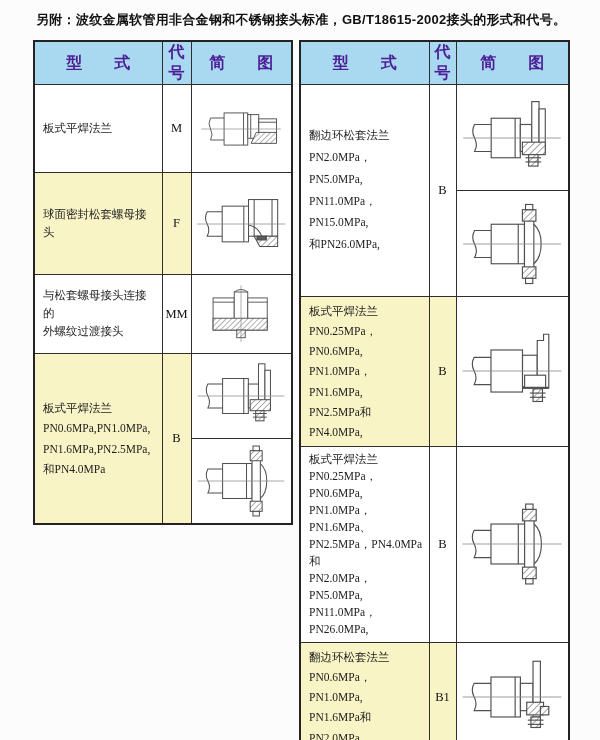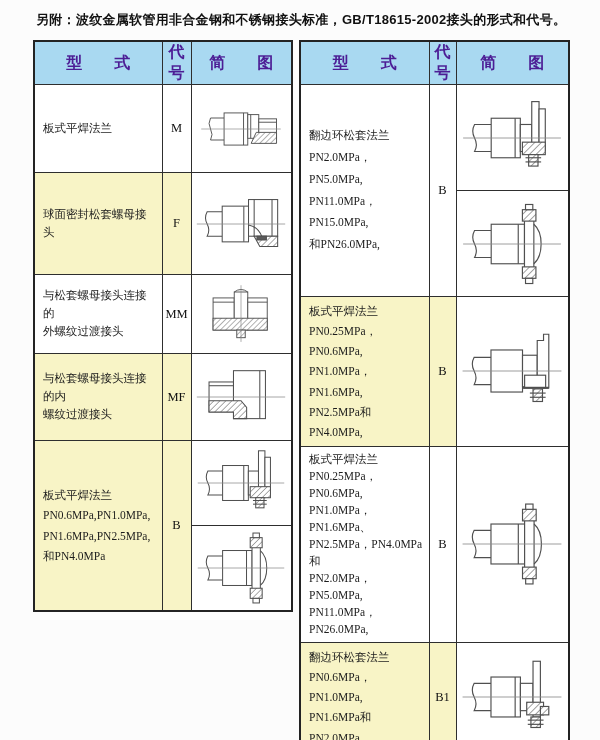--- a/index.html
+++ b/index.html
@@ -139,45 +139,20 @@
                     <rect x="58" y="20" width="23" height="38" fill="#fff"></rect>
                     <line x1="58" y1="25" x2="81" y2="25"></line>
                     <rect x="17" y="44" width="64" height="14" fill="url(#hatch2)"></rect>
                     <rect x="45" y="58" width="10" height="9" fill="url(#hatch2)"></rect>
                     <line x1="50" y1="5" x2="50" y2="72" stroke="#8a8a8a" stroke-width="0.8"></line>
                   </g>
                 </svg>
               </div>
             </td>
         </tr>
-        <tr class="hl" style="height:87px">
-          <td class="c-type">与松套螺母接头连接的内
-螺纹过渡接头</td>
-          <td class="c-code">MF</td>
-          <td class="c-diag">
-              <div class="diag">
-                <svg class="sv-l" style="height:74px" viewBox="0 0 100 78">
-                  <defs>
-                    <pattern id="hatch3" width="4.5" height="4.5" patternUnits="userSpaceOnUse" patternTransform="rotate(45)">
-                      <rect width="4.5" height="4.5" fill="#fff"></rect>
-                      <line x1="0" y1="0" x2="0" y2="4.5" stroke="#5a5a5a" stroke-width="1.1"></line>
-                    </pattern>
-                  </defs>
-                  <g stroke="#4f4f4f" stroke-width="1.1" fill="none">
-                    <rect x="16" y="23" width="26" height="32" fill="#fff"></rect>
-                    <line x1="16" y1="27" x2="42" y2="27"></line>
-                    <rect x="42" y="11" width="34" height="51" fill="#fff"></rect>
-                    <line x1="70" y1="11" x2="70" y2="62"></line>
-                    <polygon points="16,43 50,43 56,50 56,62 42,62 42,55 16,55" fill="url(#hatch3)"></polygon>
-                    <line x1="3" y1="39" x2="97" y2="39" stroke="#8a8a8a" stroke-width="0.8"></line>
-                  </g>
-                </svg>
-              </div>
-            </td>
-        </tr>
         <tr class="hl lh-lg" style="height:170px">
           <td class="c-type">板式平焊法兰
 PN0.6MPa,PN1.0MPa,
 PN1.6MPa,PN2.5MPa,
 和PN4.0MPa</td>
           <td class="c-code">B</td>
           <td class="c-diag">
             <div class="diag" style="height:84px">
                 <svg class="sv-ls" viewBox="0 0 100 78">
                   <defs>

